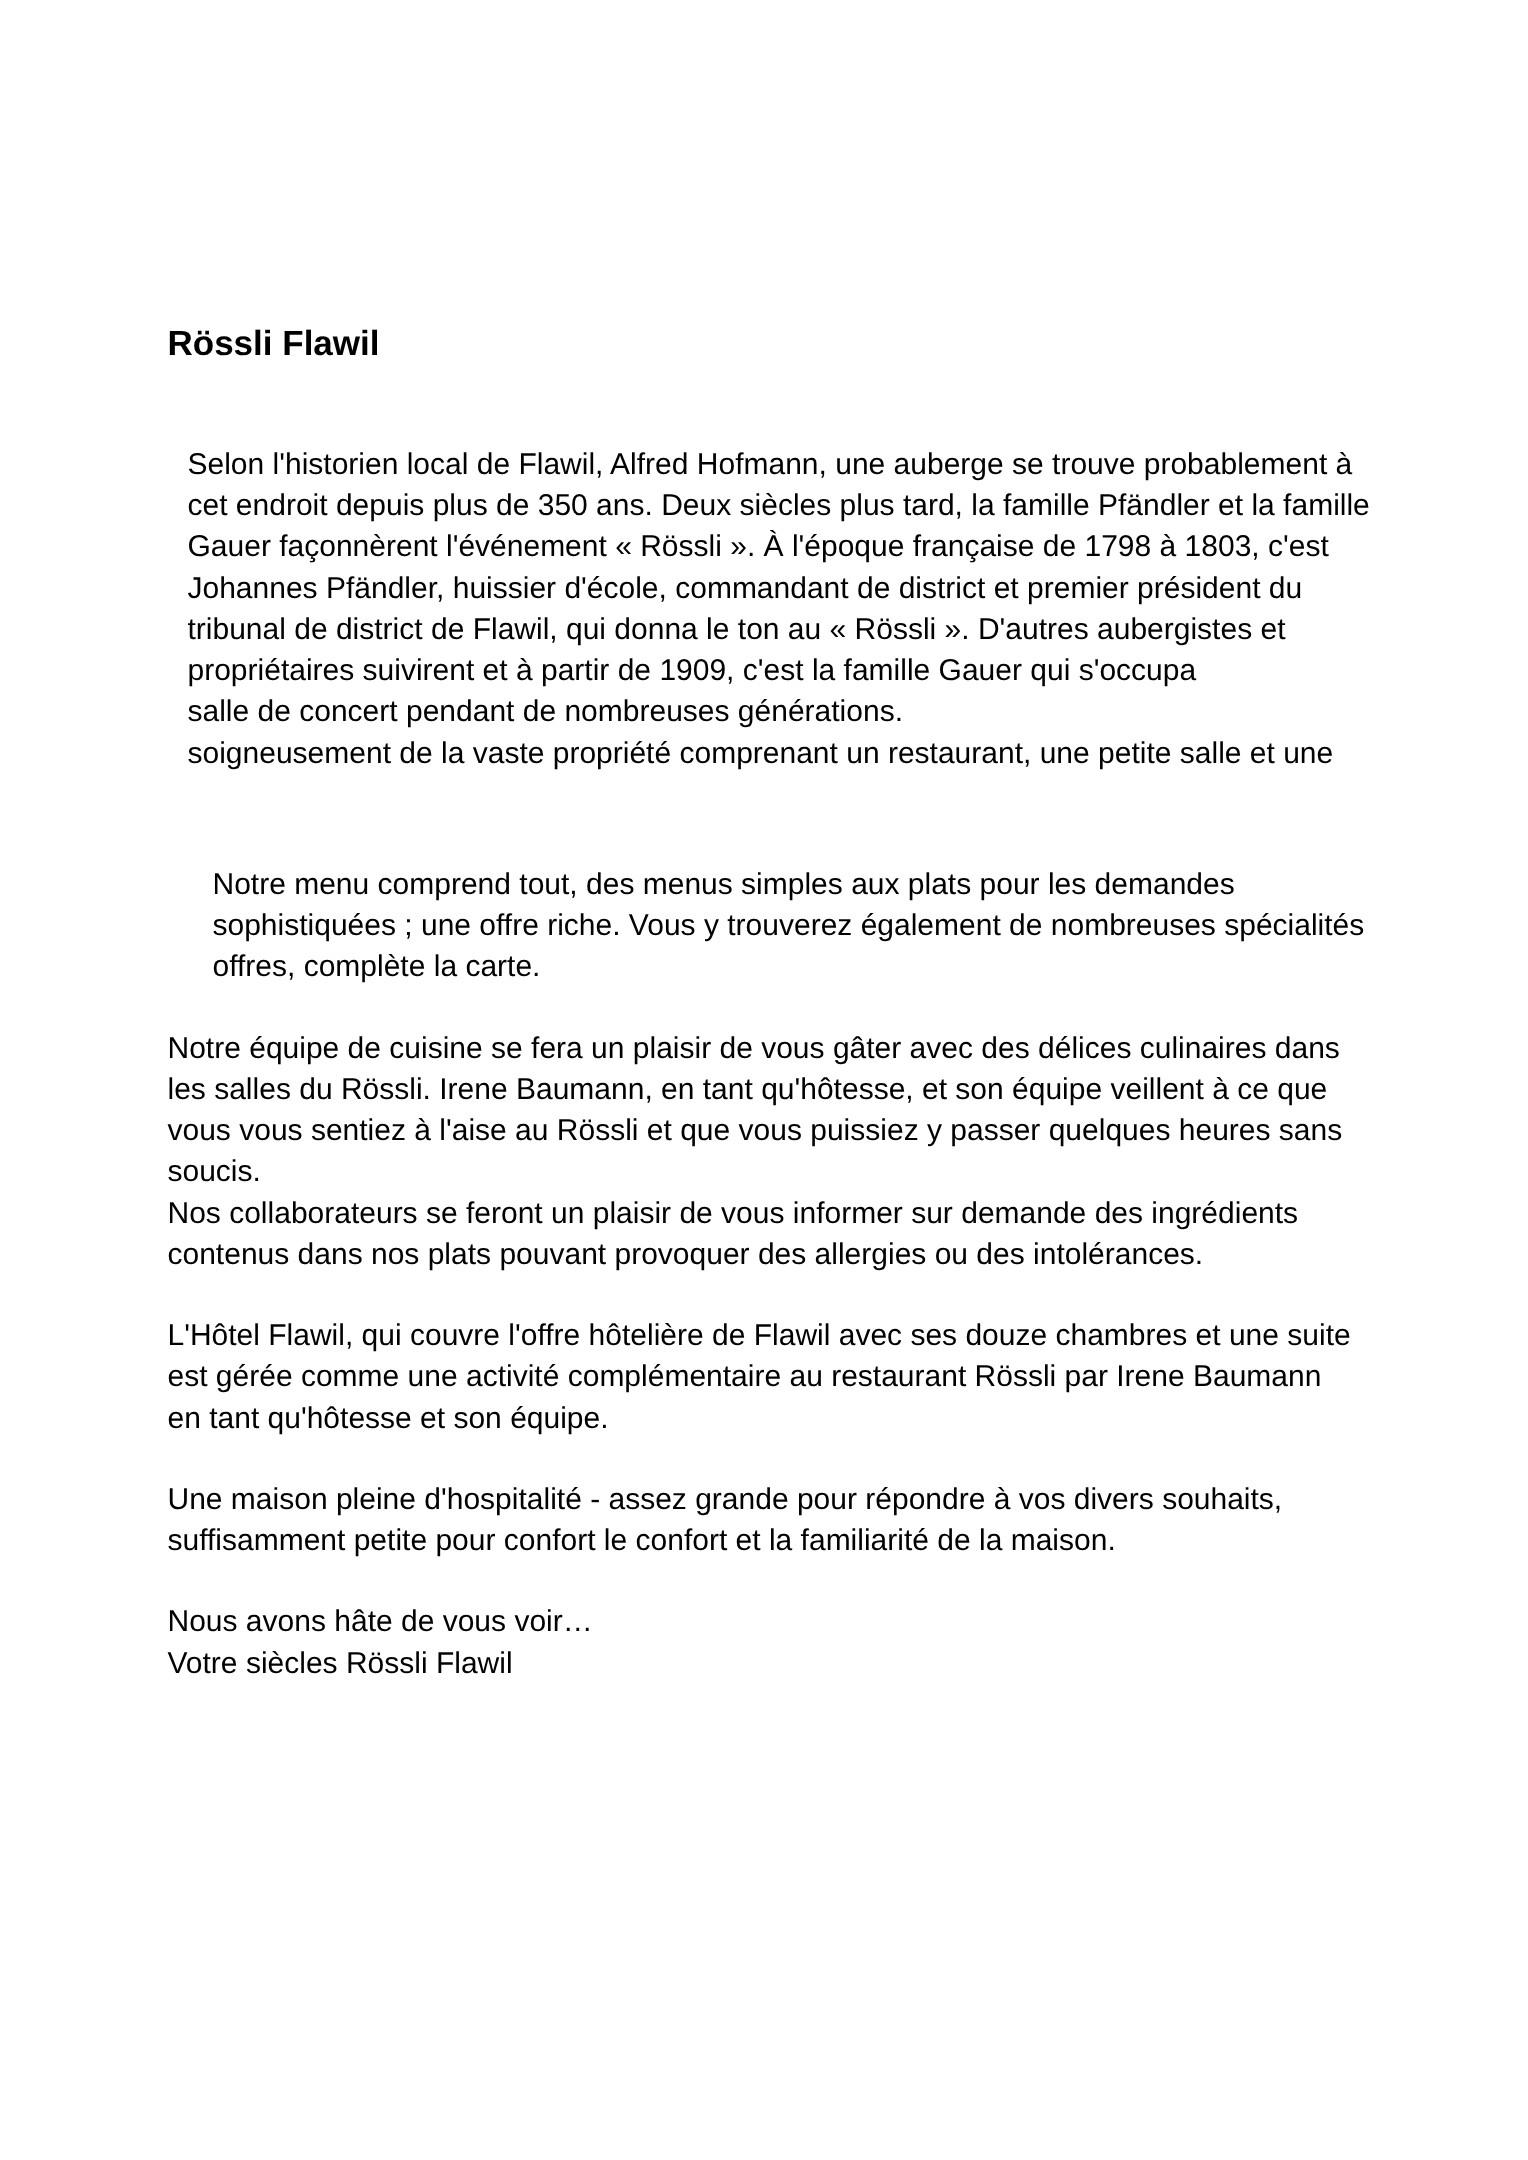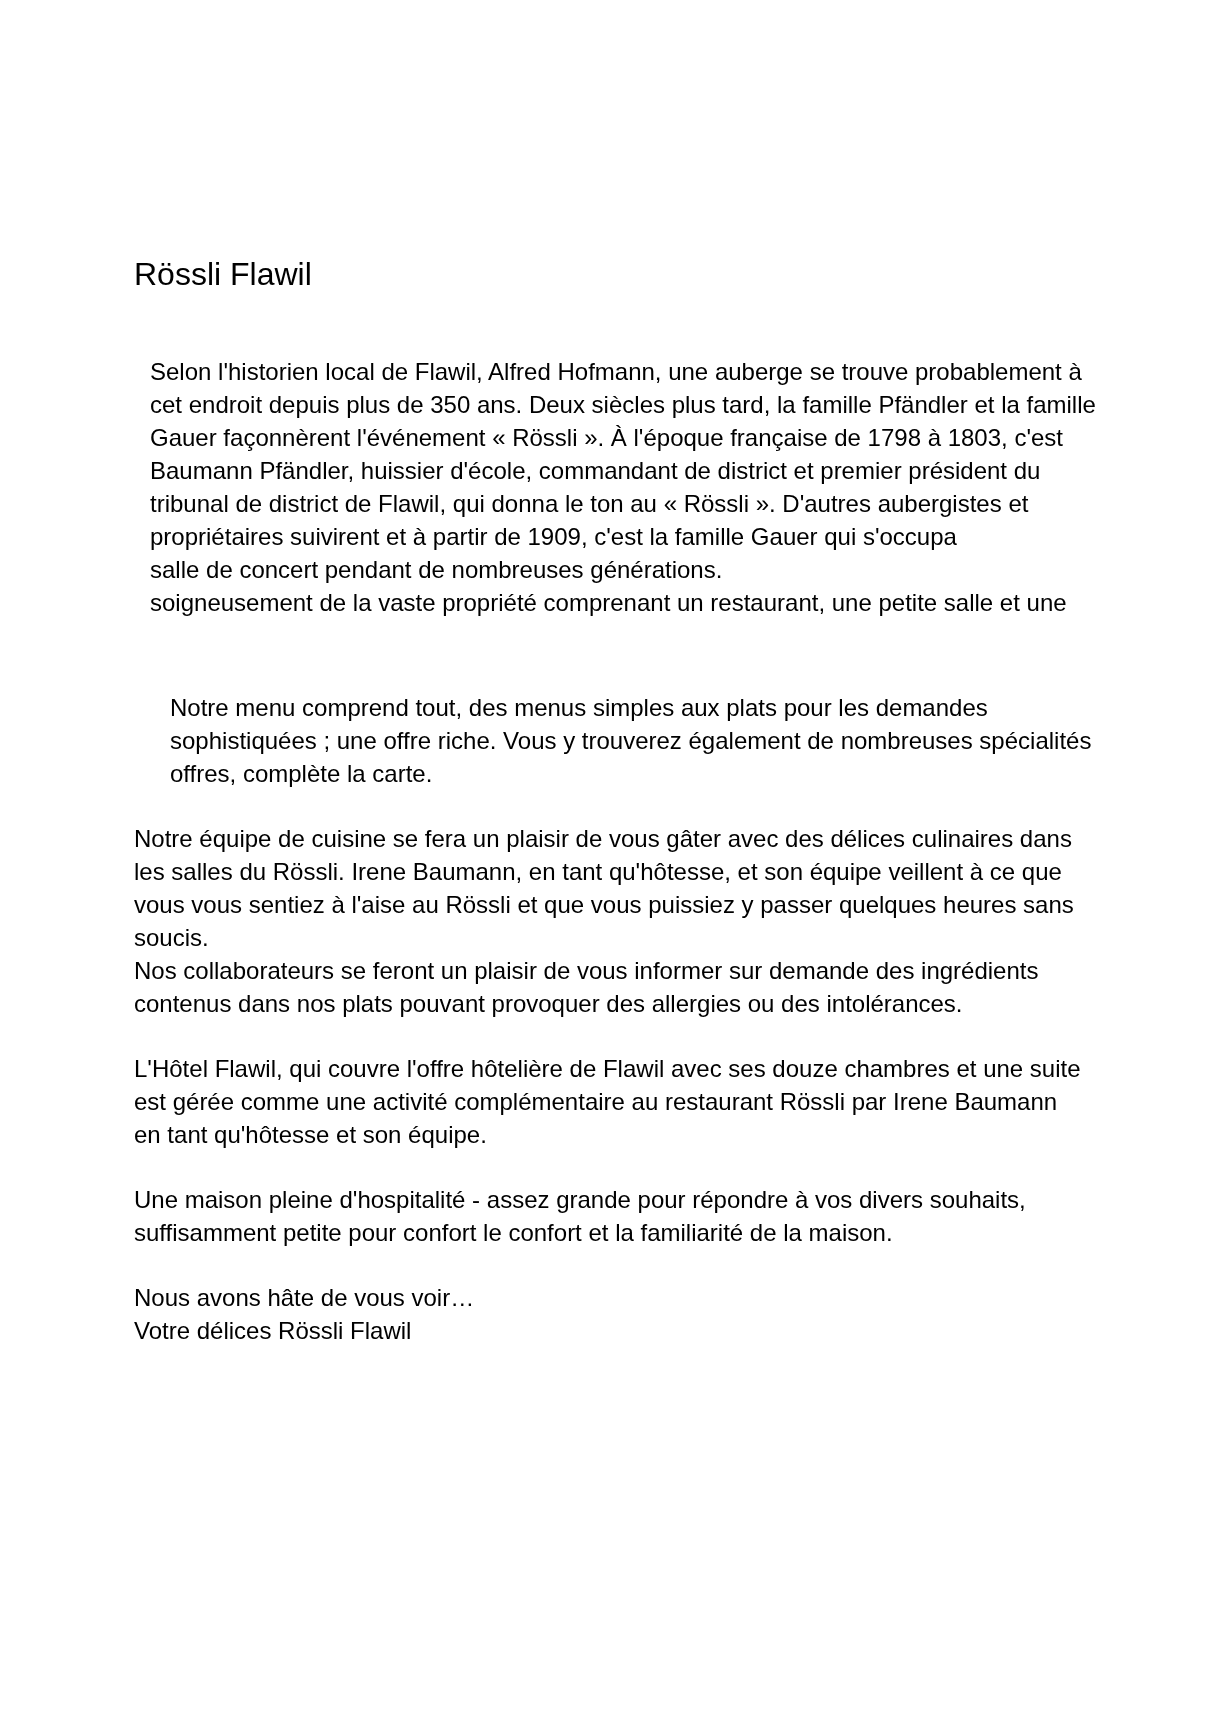--- a/index.html
+++ b/index.html
@@ -16,23 +16,23 @@
     padding: 258px 120px 0 134px;
     font-family: "Liberation Sans", "DejaVu Sans", sans-serif;
     font-size: 24px;
     line-height: 33px;
     color: #000000;
     overflow: hidden;
   }
   .doc-title {
     margin: 0;
     padding: 0;
-    font-size: 32px;
+    font-size: 28px;
     line-height: 33px;
-    font-weight: normal;
+    font-weight: bold;
   }
   .paragraph {
     margin: 32px 0 0 0;
   }
   
   #document-body .paragraph:nth-child(1) { margin-top: 64px; margin-left: 16px; }
   
   #document-body .paragraph:nth-child(2) { margin-top: 72px; margin-left: 36px; }
   .line {
     white-space: pre;
@@ -42,21 +42,21 @@
 </head>
 <body>
 
 <div class="page">
   <h1 class="doc-title">Rössli Flawil</h1>
   <div id="document-body">
       <div class="paragraph">
         <div class="line">Selon l'historien local de Flawil, Alfred Hofmann, une auberge se trouve probablement à</div>
         <div class="line">cet endroit depuis plus de 350 ans. Deux siècles plus tard, la famille Pfändler et la famille</div>
         <div class="line">Gauer façonnèrent l'événement « Rössli ». À l'époque française de 1798 à 1803, c'est</div>
-        <div class="line">Baumann Pfändler, huissier d'école, commandant de district et premier président du</div>
+        <div class="line">Johannes Pfändler, huissier d'école, commandant de district et premier président du</div>
         <div class="line">tribunal de district de Flawil, qui donna le ton au « Rössli ». D'autres aubergistes et</div>
         <div class="line">propriétaires suivirent et à partir de 1909, c'est la famille Gauer qui s'occupa</div>
         <div class="line">salle de concert pendant de nombreuses générations.</div>
         <div class="line">soigneusement de la vaste propriété comprenant un restaurant, une petite salle et une</div>
       </div>
       <div class="paragraph">
         <div class="line">Notre menu comprend tout, des menus simples aux plats pour les demandes</div>
         <div class="line">sophistiquées ; une offre riche. Vous y trouverez également de nombreuses spécialités</div>
         <div class="line">offres, complète la carte.</div>
       </div>
@@ -72,16 +72,16 @@
         <div class="line">L'Hôtel Flawil, qui couvre l'offre hôtelière de Flawil avec ses douze chambres et une suite</div>
         <div class="line">est gérée comme une activité complémentaire au restaurant Rössli par Irene Baumann</div>
         <div class="line">en tant qu'hôtesse et son équipe.</div>
       </div>
       <div class="paragraph">
         <div class="line">Une maison pleine d'hospitalité - assez grande pour répondre à vos divers souhaits,</div>
         <div class="line">suffisamment petite pour confort le confort et la familiarité de la maison.</div>
       </div>
       <div class="paragraph">
         <div class="line">Nous avons hâte de vous voir…</div>
-        <div class="line">Votre délices Rössli Flawil</div>
+        <div class="line">Votre siècles Rössli Flawil</div>
       </div>
     </div>
 </div>
 
 </body></html>

